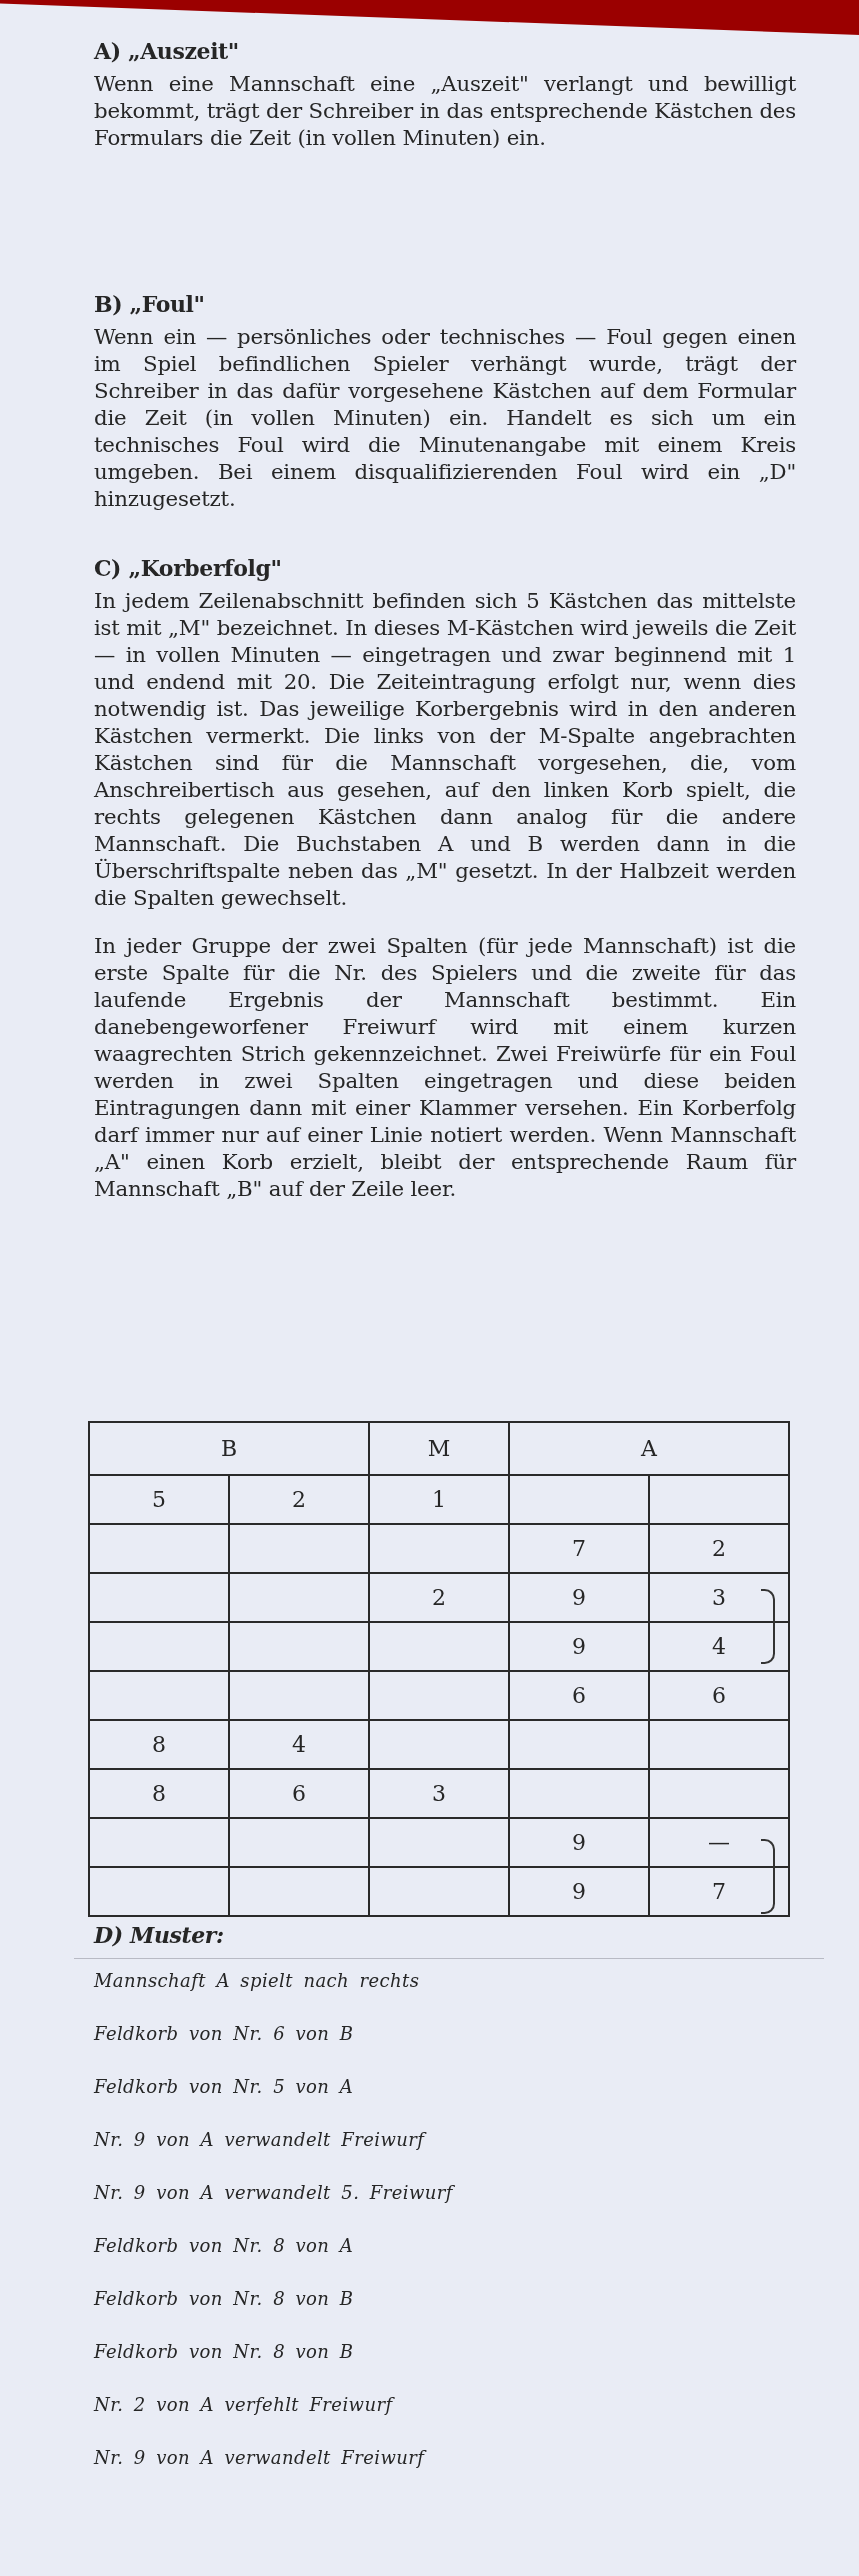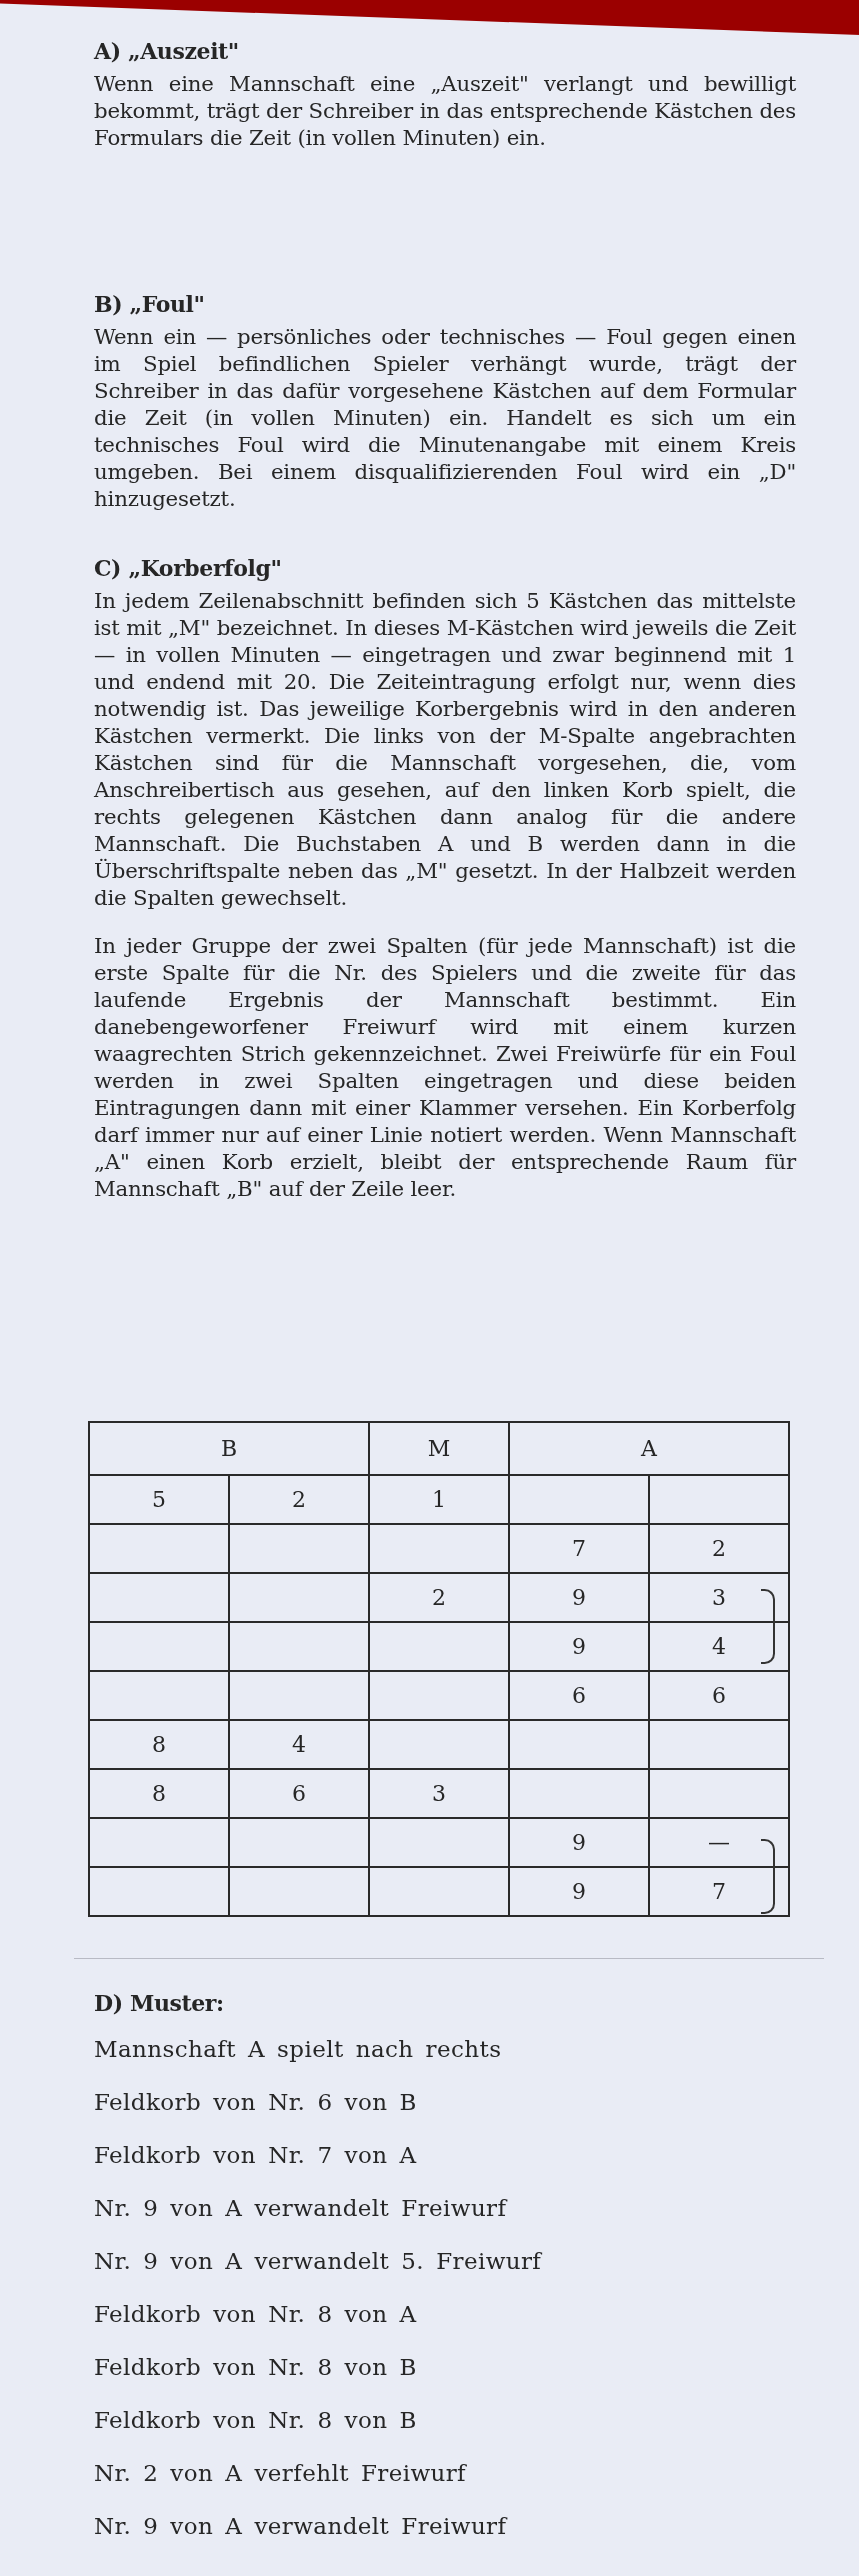--- a/index.html
+++ b/index.html
@@ -39,24 +39,24 @@
   }
   .score-table th { height: 51px; }
   .bracket {
     position: absolute; width: 11.8px; border: 2.2px solid #333;
     border-left: none; border-radius: 0 10.3px 10.3px 0;
   }
   .rule {
     position: absolute; left: 74px; top: 1958px; width: 750px; height: 0.7px;
     background: #b8bac4;
   }
-  .muster { position: absolute; left: 94px; top: 1990px; width: 662px; }
+  .muster { position: absolute; left: 94px; top: 1922px; width: 662px; font-style: italic; }
   .muster-list { list-style: none; margin: 19px 0 0 0; padding: 0; }
   .muster-list li {
-    font-size: 23px; line-height: 26.5px; height: 53px;
+    font-size: 18px; line-height: 26.5px; height: 53px;
     font-family: "DejaVu Serif", serif; letter-spacing: 0.4px; word-spacing: 4.4px;
   }
 </style>
 </head>
 <body>
 
 <div class="banner"></div>
 
 <div class="section" style="top:38px;">
   <h2 class="heading">A) „Auszeit"</h2>
@@ -154,21 +154,21 @@
     <div class="bracket" style="left: 761px; top: 1839px; height: 71px;"></div>
   </div>
 
 <div class="rule"></div>
 
 <div class="muster">
   <h2 class="heading">D) Muster:</h2>
   <ul class="muster-list" id="muster-list">
       <li>Mannschaft A spielt nach rechts</li>
       <li>Feldkorb von Nr. 6 von B</li>
-      <li>Feldkorb von Nr. 7 von A</li>
+      <li>Feldkorb von Nr. 5 von A</li>
       <li>Nr. 9 von A verwandelt Freiwurf</li>
       <li>Nr. 9 von A verwandelt 5. Freiwurf</li>
       <li>Feldkorb von Nr. 8 von A</li>
       <li>Feldkorb von Nr. 8 von B</li>
       <li>Feldkorb von Nr. 8 von B</li>
       <li>Nr. 2 von A verfehlt Freiwurf</li>
       <li>Nr. 9 von A verwandelt Freiwurf</li>
     </ul>
 </div>
 

